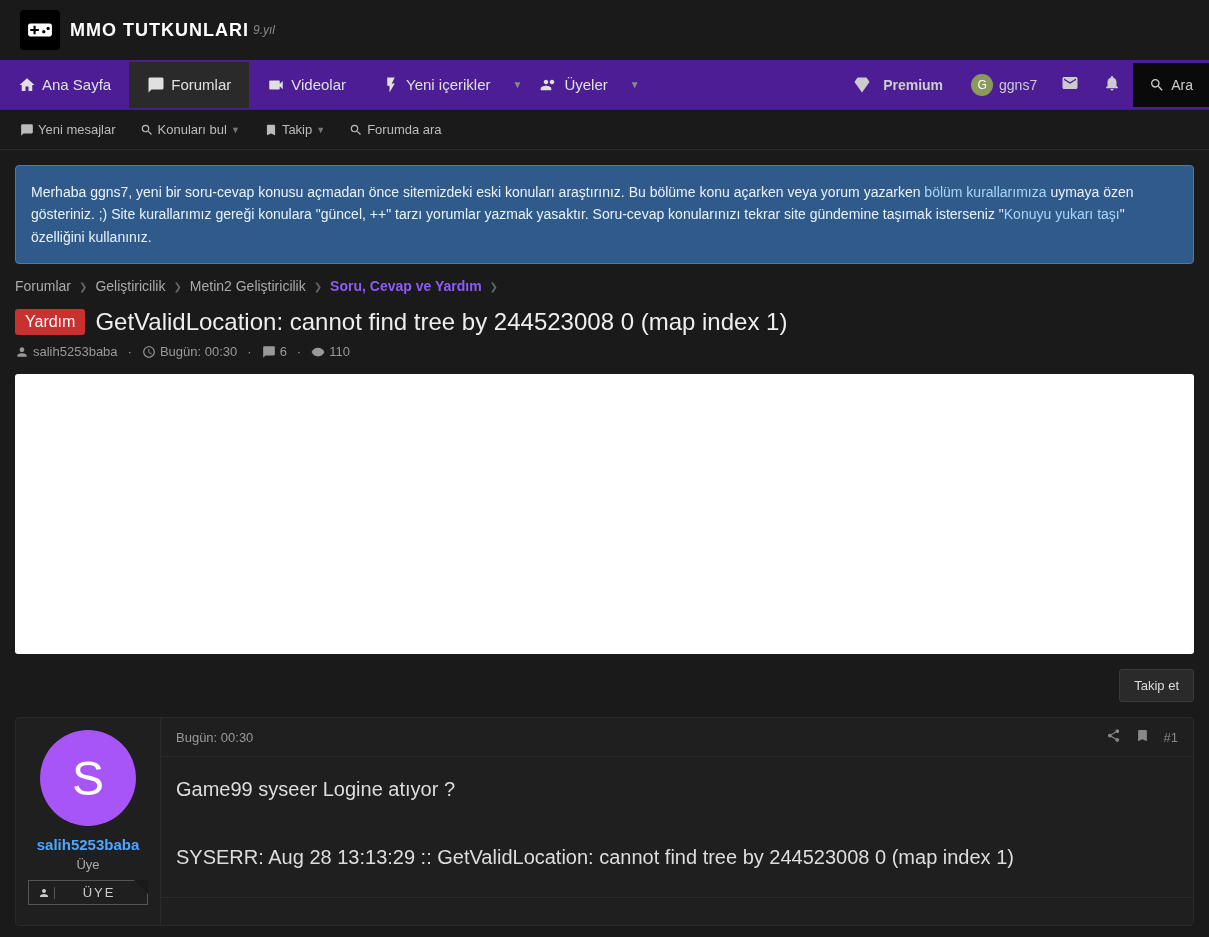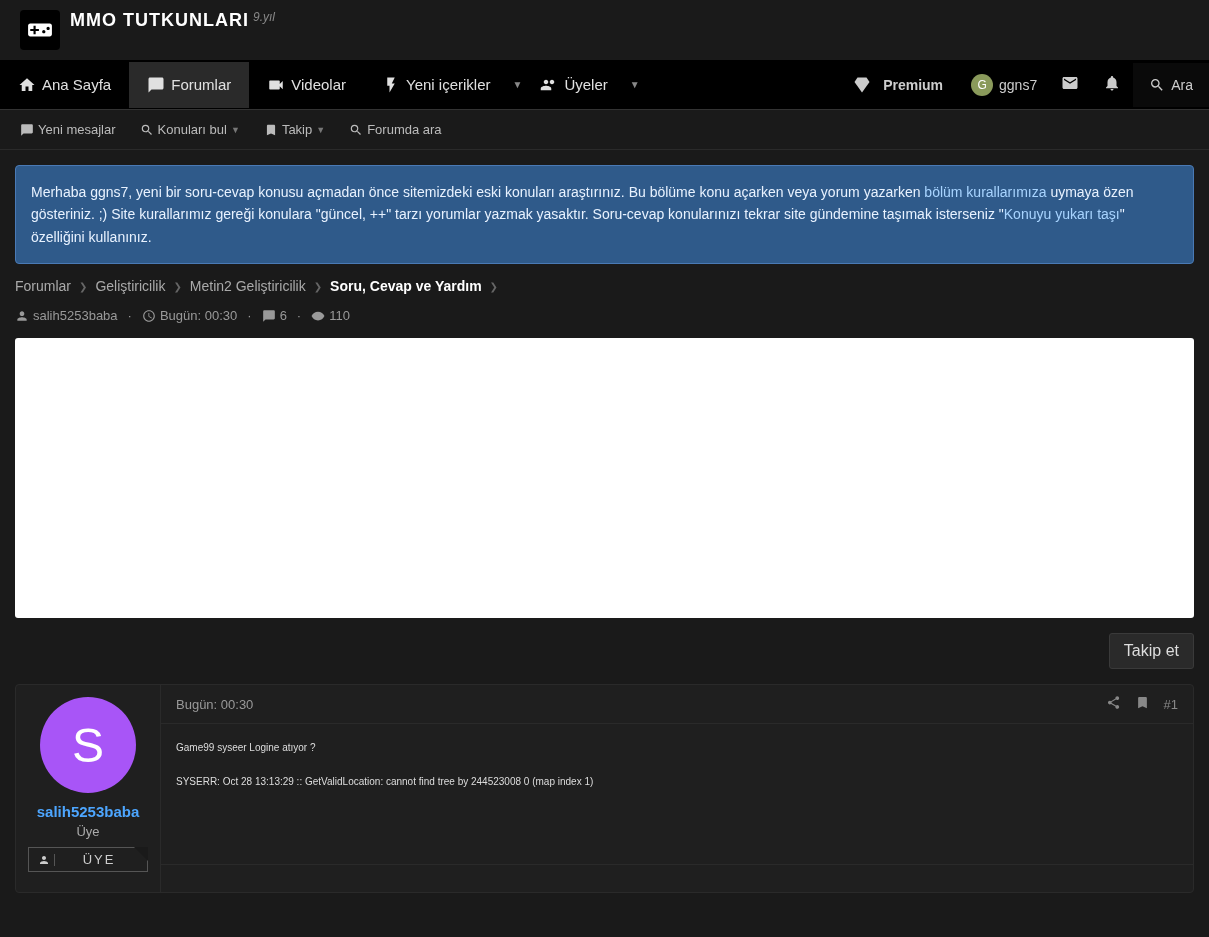--- a/index.html
+++ b/index.html
@@ -1,23 +1,23 @@
 <!DOCTYPE html>
 <html><head>
 <meta charset="utf-8">
 <style>
 * { margin: 0; padding: 0; box-sizing: border-box; }
 body { background: #1a1a1a; color: #cdcdcd; font-family: Arial, sans-serif; font-size: 14px; }
 .container { max-width: 1209px; margin: 0 auto; }
-.logo { display: flex; padding: 10px 20px; }
+.logo { display: flex; align-items: center; padding: 10px 20px; }
 .logo-icon { width: 40px; height: 40px; background: #000; border-radius: 4px; display: flex; align-items: center; justify-content: center; margin-right: 10px; }
 .logo-text { color: #fff; font-weight: bold; font-size: 18px; letter-spacing: 1px; }
 .logo-year { color: #888; font-size: 12px; font-style: italic; margin-left: 4px; vertical-align: top; }
 
-.nav { background: #000000; display: flex; align-items: center; border-bottom: 1px solid #333; }
+.nav { background: #4c1d95; display: flex; align-items: center; border-bottom: 1px solid #333; }
 .nav-item { padding: 14px 18px; color: #e0e0e0; display: flex; align-items: center; gap: 6px; cursor: pointer; font-size: 15px; }
 .nav-item.active { background: #2a2a2a; }
 .nav-item svg { width: 18px; height: 18px; fill: currentColor; }
 .nav-chevron { font-size: 10px; color: #888; margin-left: 4px; }
 .nav-spacer { flex: 1; }
 .nav-premium { display: flex; align-items: center; gap: 12px; padding: 14px 16px; font-weight: bold; }
 .nav-user { display: flex; align-items: center; gap: 6px; padding: 10px 12px; }
 .avatar-small { width: 22px; height: 22px; border-radius: 50%; background: #8a9a5b; display: flex; align-items: center; justify-content: center; font-size: 12px; color: #fff; }
 .nav-icon-btn { padding: 14px 12px; cursor: pointer; color: #ccc; }
 .nav-search { background: #0a0a0a; padding: 14px 16px; display: flex; align-items: flex-start; gap: 6px; cursor: pointer; }
@@ -26,53 +26,53 @@
 .subnav-item { padding: 8px 10px; color: #bbb; display: flex; align-items: center; gap: 4px; font-size: 13px; cursor: pointer; }
 .subnav-item svg { width: 14px; height: 14px; fill: currentColor; }
 .subnav-chevron { font-size: 9px; color: #777; }
 
 .content { padding: 15px; }
 .notice { background: #2f5a8a; border: 1px solid #4a7ab5; border-radius: 4px; padding: 15px; color: #e8f2ff; line-height: 1.6; font-size: 14px; }
 .notice a { color: #a8d4ff; text-decoration: none; }
 
 .breadcrumb { display: flex; align-items: center; gap: 8px; padding: 14px 0; font-size: 14px; }
 .breadcrumb-item { color: #aaa; cursor: pointer; }
-.breadcrumb-item.active { color: #ffffff; font-weight: bold; }
+.breadcrumb-item.active { color: #8b5cf6; font-weight: bold; }
 .breadcrumb-sep { color: #666; font-size: 10px; }
 
 .thread-title { display: flex; align-items: center; gap: 10px; margin-bottom: 8px; }
 .badge-help { background: #c93030; color: #fff; padding: 4px 10px; border-radius: 3px; font-size: 16px; }
 .title-text { font-size: 24px; color: #eee; }
 
 .thread-meta { display: flex; align-items: center; gap: 10px; font-size: 13px; color: #999; margin-bottom: 15px; }
 .meta-item { display: flex; align-items: center; gap: 4px; }
 .meta-item svg { width: 14px; height: 14px; fill: currentColor; }
 
 .ad-block { background: #fff; height: 280px; border-radius: 3px; margin-bottom: 0; }
 .ad-caption { background: #222; padding: 10px 12px; font-size: 13px; color: #ccc; border-radius: 0 0 3px 3px; }
 
 .follow-btn-row { display: flex; justify-content: flex-end; margin: 15px 0; }
-.follow-btn { background: #2a2a2a; border: 1px solid #3a3a3a; color: #ddd; padding: 8px 14px; border-radius: 3px; font-size: 16px; cursor: pointer; }
+.follow-btn { background: #2a2a2a; border: 1px solid #3a3a3a; color: #ddd; padding: 8px 14px; border-radius: 3px; font-size: 13px; cursor: pointer; }
 
 .post { display: flex; background: #1f1f1f; border: 1px solid #2a2a2a; border-radius: 4px; }
 .post-user { width: 145px; padding: 12px; text-align: center; border-right: 1px solid #2a2a2a; }
 .avatar-big { width: 96px; height: 96px; border-radius: 50%; background: #a855f7; color: #fff; display: flex; align-items: center; justify-content: center; font-size: 48px; margin: 0 auto 10px; }
 .username { color: #4da6ff; font-weight: bold; font-size: 15px; margin-bottom: 4px; }
 .user-role { color: #aaa; font-size: 13px; margin-bottom: 8px; }
 .user-badge { border: 1px solid #555; padding: 4px; display: flex; align-items: center; margin-bottom: 8px; position: relative; }
 .user-badge-icon { width: 22px; display: flex; justify-content: center; border-right: 1px solid #555; }
 .user-badge-text { flex: 1; text-align: center; font-size: 13px; letter-spacing: 2px; }
 .user-badge-corner { position: absolute; right: -1px; top: -1px; width: 0; height: 0; border-style: solid; border-width: 0 14px 14px 0; border-color: transparent #1a1a1a transparent transparent; }
 
 .post-body { flex: 1; padding: 0; }
 .post-header { display: flex; justify-content: space-between; align-items: center; padding: 10px 15px; border-bottom: 1px solid #2a2a2a; font-size: 13px; color: #999; }
 .post-header-right { display: flex; gap: 14px; align-items: center; }
 .post-icon { cursor: pointer; color: #888; }
 .post-num { color: #888; cursor: pointer; }
-.post-content { padding: 15px; line-height: 1.7; color: #ddd; font-size: 10px; min-height: 140px; }
+.post-content { padding: 15px; line-height: 1.7; color: #ddd; font-size: 20px; min-height: 140px; }
 .emoji { display: inline-block; width: 20px; height: 20px; background: #ffcc00; border-radius: 50%; vertical-align: middle; position: relative; }
 .emoji::before { content: ''; position: absolute; top: 5px; left: 4px; width: 3px; height: 3px; background: #000; border-radius: 50%; box-shadow: 8px 0 0 #000; }
 .emoji::after { content: ''; position: absolute; bottom: 4px; left: 6px; width: 8px; height: 5px; background: #ff3b7b; border-radius: 2px 2px 4px 4px; }
 .post-footer { display: flex; justify-content: space-between; padding: 10px 15px; border-top: 1px solid #2a2a2a; font-size: 13px; }
 </style>
 </head>
 <body>
 
 <div class="container">
 
@@ -186,20 +186,24 @@
       <span class="breadcrumb-item">Forumlar</span>
       <span class="breadcrumb-sep">❯</span>
       <span class="breadcrumb-item">Geliştiricilik</span>
       <span class="breadcrumb-sep">❯</span>
       <span class="breadcrumb-item">Metin2 Geliştiricilik</span>
       <span class="breadcrumb-sep">❯</span>
       <span class="breadcrumb-item active">Soru, Cevap ve Yardım</span>
       <span class="breadcrumb-sep">❯</span>
     </div>
 
+    <div class="thread-title">
+      <span class="badge-help">Yardım</span>
+      <span class="title-text">GetValidLocation: cannot find tree by 244523008 0 (map index 1)</span>
+    </div>
 
     <div class="thread-meta">
       <div class="meta-item">
         <svg viewBox="0 0 24 24">
             <path d="M12 12c2.21 0 4-1.79 4-4s-1.79-4-4-4-4 1.79-4 4 1.79 4 4 4zm0 2c-2.67 0-8 1.34-8 4v2h16v-2c0-2.66-5.33-4-8-4z"></path>
           </svg>
         <span>salih5253baba</span>
       </div>
       <span>·</span>
       <div class="meta-item">
@@ -259,21 +263,21 @@
               <svg viewBox="0 0 24 24" width="15" height="15" fill="currentColor">
                   <path d="M17 3H7c-1.1 0-2 .9-2 2v16l7-3 7 3V5c0-1.1-.9-2-2-2z"></path>
                 </svg>
             </span>
             <span class="post-num">#1</span>
           </div>
         </div>
         <div class="post-content">
           <p>Game99 syseer Logine atıyor ?</p>
           <br>
-          <p>SYSERR: Oct 28 13:13:29 :: GetValidLocation: cannot find tree by 244523008 0 (map index 1)</p>
+          <p>SYSERR: Aug 28 13:13:29 :: GetValidLocation: cannot find tree by 244523008 0 (map index 1)</p>
         </div>
         <div class="post-footer">
           
           
         </div>
       </div>
     </div>
 
   </div>
 </div>

